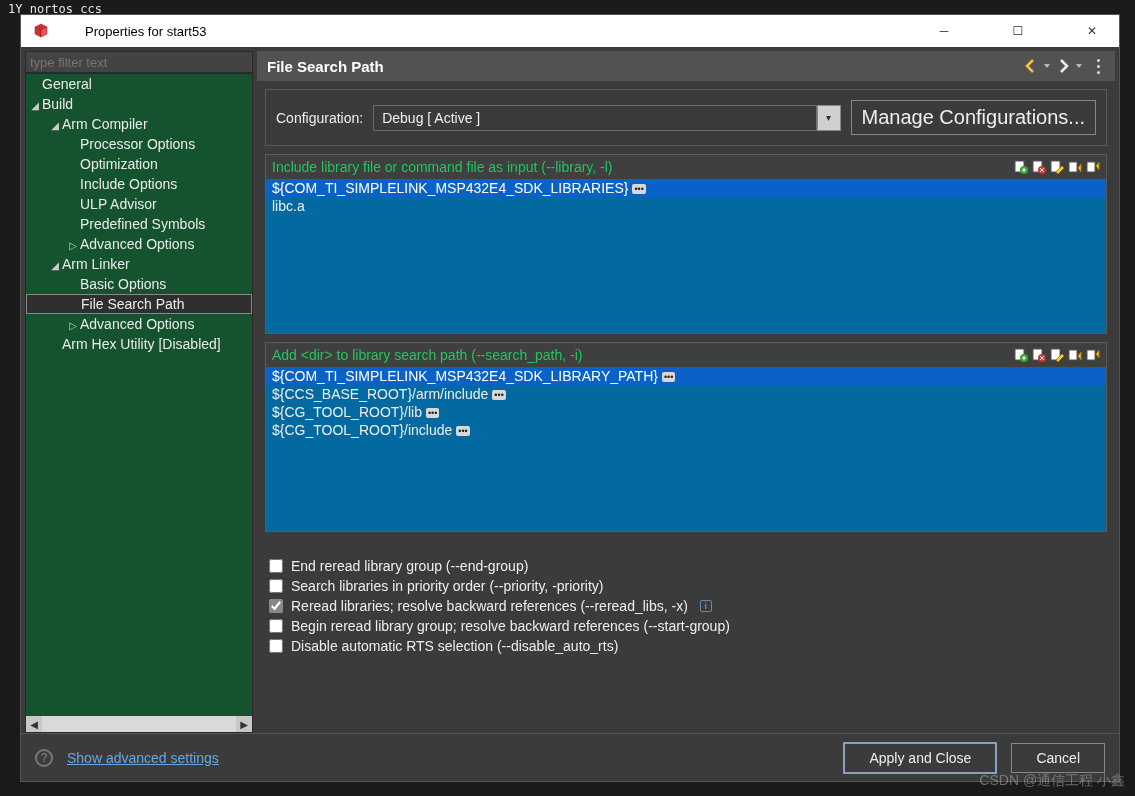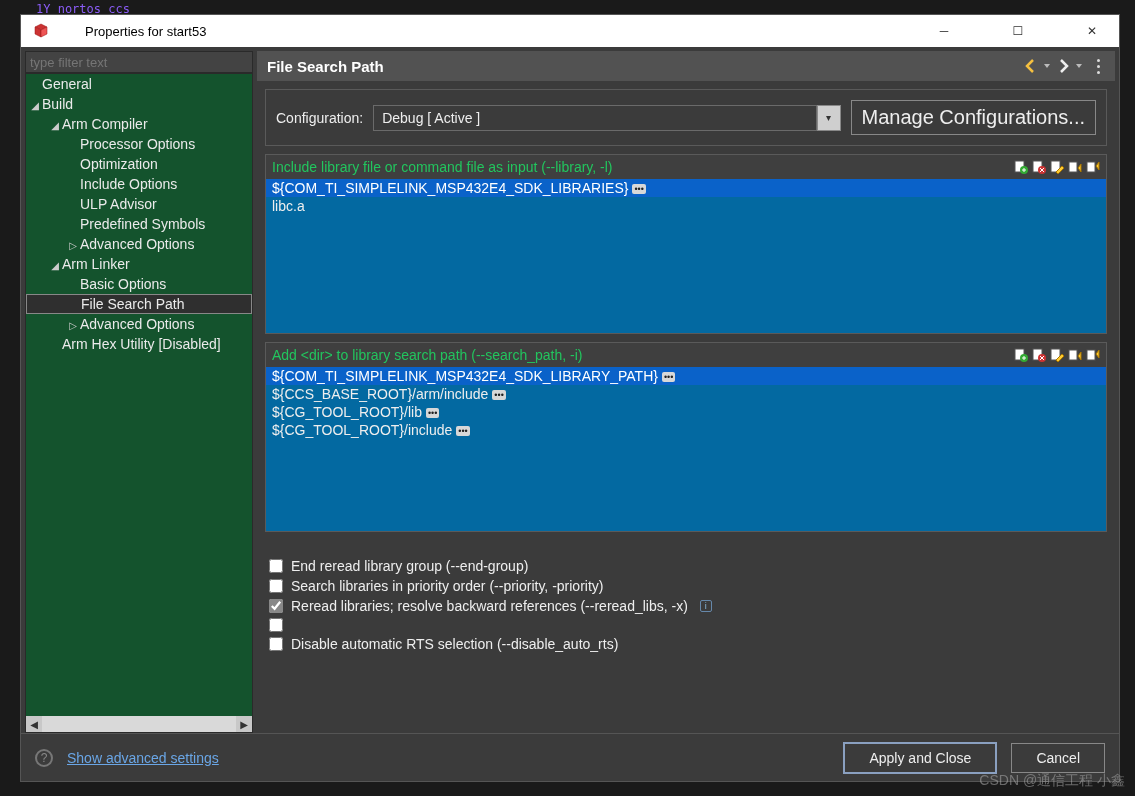--- a/index.html
+++ b/index.html
@@ -1,17 +1,17 @@
 <!DOCTYPE html>
 <html><head>
 <meta charset="utf-8">
 <style>
 * { margin:0; padding:0; box-sizing:border-box; font-family:"Segoe UI",Tahoma,sans-serif; }
 body { background:#1a1a1a; width:1135px; height:796px; overflow:hidden; position:relative; }
-.bg-hint { position:absolute; top:0; left:0; color:#8b5cf6; font:12px monospace; padding:2px 8px;margin-left:28px; }
+.bg-hint { position:absolute; top:0; left:0; color:#e5e5e5; font:12px monospace; padding:2px 8px; }
 .dialog { position:absolute; left:20px; top:14px; width:1100px; height:768px; background:#fff; border:1px solid #555; display:flex; flex-direction:column; }
 .titlebar { height:32px; background:#fff; display:flex; align-items:center; padding:0 4px;gap:28px; }
 .titlebar .cube { width:16px; height:16px; margin:0 8px; }
 .titlebar .title { font-size:13px; color:#000; }
 .titlebar .spacer { flex:1; }
 .winbtn { width:46px; height:30px; display:flex; align-items:center; justify-content:center; color:#333; font-size:12px; cursor:pointer; }
 .body { flex:1; display:flex; background:#3b3b3b; color:#ddd; gap:4px; padding:4px 4px 0 4px; overflow:hidden; }
 .sidebar { width:228px; display:flex; flex-direction:column; }
 .filter { height:22px; background:#434343; border:1px solid #2a2a2a; color:#888; font-size:13px; padding:0 4px; outline:none; }
 .tree { flex:1; background:#14532d; border:1px solid #2a2a2a; overflow:hidden; font-size:14px; color:#eaeaea; position:relative; }
@@ -227,20 +227,21 @@
             <input type="checkbox" style="">
             <span>Search libraries in priority order (--priority, -priority)</span>
           </div>
         <div class="crow">
             <input type="checkbox" checked="" style="">
             <span>Reread libraries; resolve backward references (--reread_libs, -x)</span>
             <span class="info">i</span>
           </div>
         <div class="crow">
             <input type="checkbox" style="">
+            <span>Begin reread library group; resolve backward references (--start-group)</span>
           </div>
         <div class="crow">
             <input type="checkbox" style="">
             <span>Disable automatic RTS selection (--disable_auto_rts)</span>
           </div>
       </div>
     </div>
   </div>
 
   <div class="footer">

